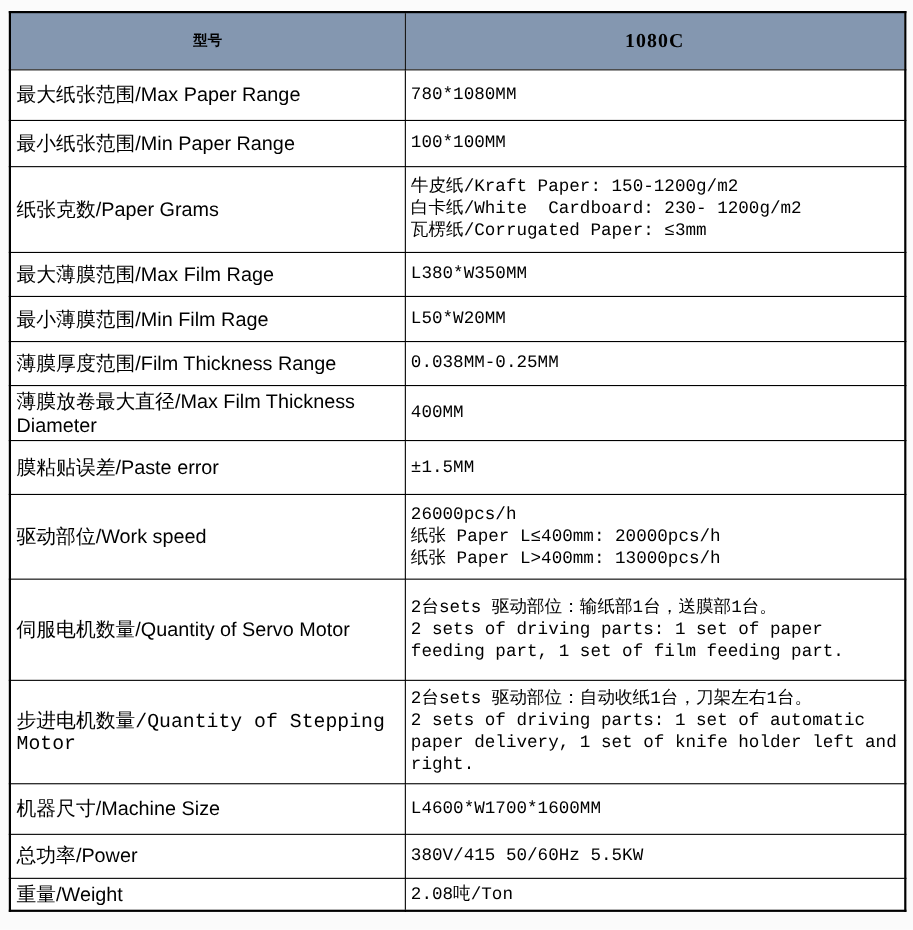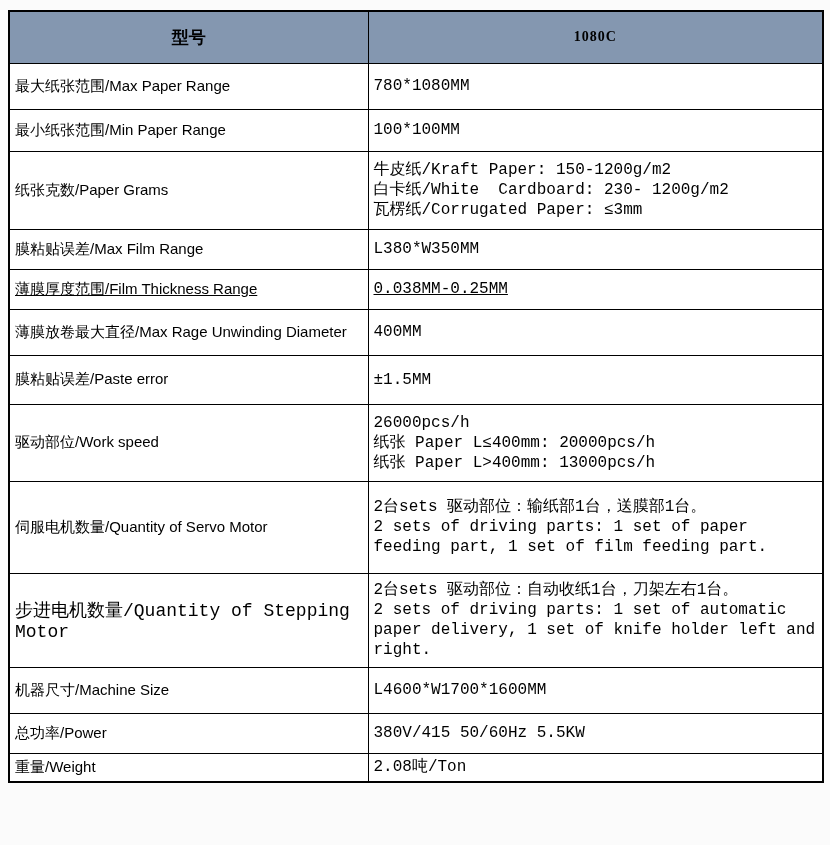--- a/index.html
+++ b/index.html
@@ -27,49 +27,49 @@
     border: 1px solid #000;
     padding: 2px 5px;
     vertical-align: middle;
     overflow: hidden;
   }
   th.hdr {
     background: var(--header-bg, #8497B0);
     height: 52px;
     text-align: center;
     font-weight: bold;
-    font-size: 17px;
+    font-size: 13px;
   }
   th.hdr-model-value {
     font-family: "Liberation Serif", serif;
-    font-size: 14px;
+    font-size: 18px;
     letter-spacing: 1px;
   }
   td.label-cell {
-    font-size: 15px;
+    font-size: 18px;
     text-align: left;
   }
   td.label-cell.mono-label {
     font-family: "Liberation Mono", "DejaVu Sans Mono", monospace;
     font-size: 18px;
   }
   td.value-cell {
     font-family: "Liberation Mono", "DejaVu Sans Mono", monospace;
     font-size: 16px;
     line-height: 20px;
     text-align: left;
   }
   .vline { white-space: pre-wrap; }
   
   tr.h0  { height: 46px; }
   tr.h1  { height: 42px; }
   tr.h2  { height: 78px; }
   tr.h3  { height: 40px; }
   tr.h4  { height: 41px; }
-  tr.h5  { height: 40px; text-decoration: underline; }
+  tr.h5  { height: 40px; }
   tr.h6  { height: 46px; }
   tr.h7  { height: 49px; }
   tr.h8  { height: 77px; }
   tr.h9  { height: 92px; }
   tr.h10 { height: 94px; }
   tr.h11 { height: 46px; }
   tr.h12 { height: 40px; }
   tr.h13 { height: 29px; }
 </style>
 </head>
@@ -104,36 +104,42 @@
     <tr class="h2">
       <td class="label-cell">纸张克数/Paper Grams</td>
       <td class="value-cell">
         <div class="vline">牛皮纸/Kraft Paper: 150-1200g/m2</div>
         <div class="vline">白卡纸/White  Cardboard: 230- 1200g/m2</div>
         <div class="vline">瓦楞纸/Corrugated Paper: ≤3mm</div>
       </td>
     </tr>
 
     <tr class="h3">
-      <td class="label-cell">膜粘贴误差/Max Film Range</td>
+      <td class="label-cell">最大薄膜范围/Max Film Rage</td>
       <td class="value-cell">
         <div class="vline">L380*W350MM</div>
       </td>
     </tr>
 
+    <tr class="h4">
+      <td class="label-cell">最小薄膜范围/Min Film Rage</td>
+      <td class="value-cell">
+        <div class="vline">L50*W20MM</div>
+      </td>
+    </tr>
 
     <tr class="h5">
       <td class="label-cell">薄膜厚度范围/Film Thickness Range</td>
       <td class="value-cell">
         <div class="vline">0.038MM-0.25MM</div>
       </td>
     </tr>
 
     <tr class="h6">
-      <td class="label-cell">薄膜放卷最大直径/Max Rage Unwinding Diameter</td>
+      <td class="label-cell">薄膜放卷最大直径/Max Film Thickness Diameter</td>
       <td class="value-cell">
         <div class="vline">400MM</div>
       </td>
     </tr>
 
     <tr class="h7">
       <td class="label-cell">膜粘贴误差/Paste error</td>
       <td class="value-cell">
         <div class="vline">±1.5MM</div>
       </td>

